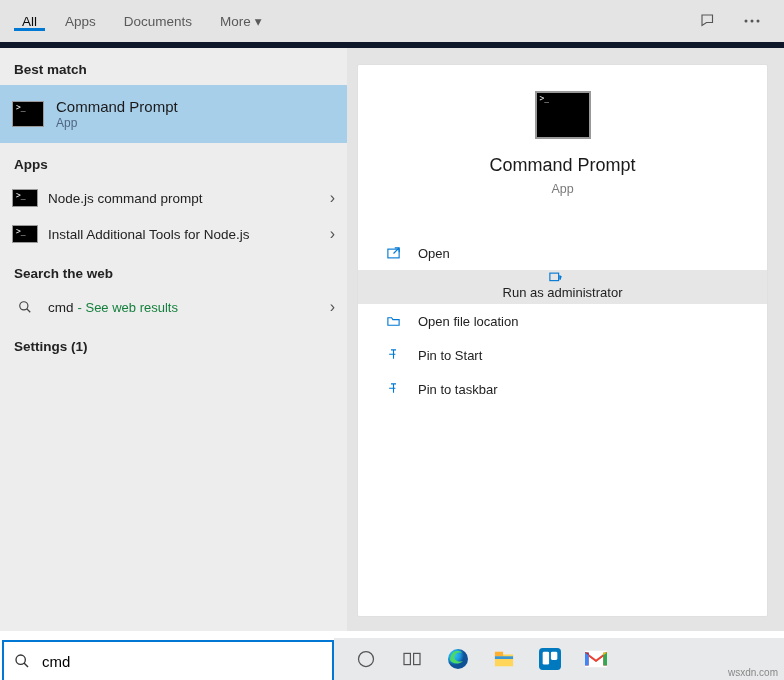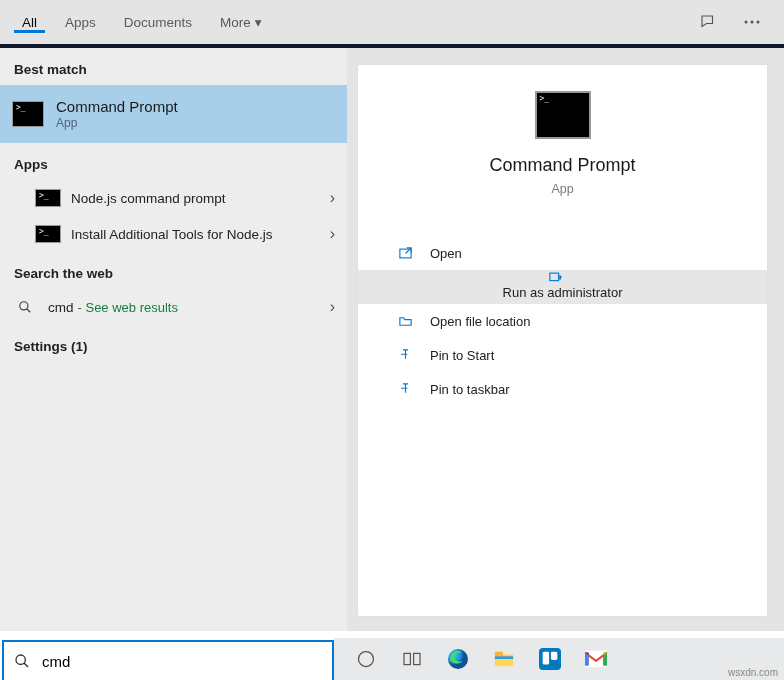--- a/index.html
+++ b/index.html
@@ -1,34 +1,34 @@
 <!DOCTYPE html>
 <html><head>
 <meta charset="utf-8">
 <style>
   * { box-sizing: border-box; font-family: "Segoe UI", Arial, sans-serif; }
   body { margin: 0; width: 784px; height: 680px; background: #fff; overflow: hidden; position: relative; }
 
   
-  .tabs-row { height: 48px; background: #e4e4e4; display: flex; align-items: center; padding: 11px 8px; border-bottom: 4px solid #0f172a; }
+  .tabs-row { height: 48px; background: #e4e4e4; display: flex; align-items: center; padding: 11px 8px; border-bottom: 6px solid #0f172a; }
   .tab { padding: 0 14px; height: 100%; display: flex; align-items: center; font-size: 13.5px; color: #5a5a5a; cursor: pointer; position: relative; }
   .tab.active { color: #0a0a0a; }
   .tab.active::after { content: ""; position: absolute; left: 6px; right: 6px; bottom: 0; height: 3px; background: #0078d4; }
   .tab .chev { margin-left: 4px; }
   .tabs-right { margin-left: auto; display: flex; align-items: center; gap: 12px; padding-right: 8px; }
   .icon-btn { width: 32px; height: 32px; display: flex; align-items: center; justify-content: center; cursor: pointer; color: #555; }
 
   
   .main { display: flex; height: 583px; }
   .left { width: 347px; background: #ededed; overflow: hidden; }
   .right { flex: 1; background: #e4e4e4; position: relative; }
 
   .section-hdr { font-weight: 600; font-size: 13.5px; padding: 14px 14px 8px; color: #222; }
 
-  .result-row { display: flex; align-items: center; padding: 0 12px; height: 36px; cursor: pointer; position: relative; margin-left: 23px; }
+  .result-row { display: flex; align-items: center; padding: 0 12px; height: 36px; cursor: pointer; position: relative; }
   .result-row .ricon { width: 26px; height: 18px; margin-right: 10px; flex-shrink: 0; display: flex; align-items: center; justify-content: center; }
   .result-row .rtext { font-size: 13.5px; color: #222; }
   .result-row .rchev { margin-left: auto; color: #555; }
 
   .best-row { display: flex; align-items: center; padding: 8px 12px; height: 58px; background: #a8cfea; cursor: pointer; }
   .best-row .bicon { width: 32px; height: 26px; margin-right: 12px; }
   .best-row .btitle { font-size: 15px; color: #1a1a1a; line-height: 1.25; }
   .best-row .bsub { font-size: 12px; color: #4f6680; }
 
   .web-row { display: flex; align-items: center; padding: 0 12px; height: 36px; cursor: pointer; }
@@ -37,21 +37,21 @@
   .web-row .wsub { font-size: 13px; color: #15803d; margin-left: 4px; }
   .web-row .rchev { margin-left: auto; color: #555; }
 
   
   .detail-card { background: #fff; border: 1px solid #e0e0e0; position: absolute; left: 10px; right: 16px; top: 16px; bottom: 14px; border-radius: 2px; }
   .detail-card .hero { text-align: center; padding: 26px 10px 18px; }
   .detail-card .hero-icon { width: 56px; height: 48px; margin: 0 auto 16px; }
   .detail-name { font-size: 18px; color: #1a1a1a; }
   .detail-type { font-size: 12.5px; color: #7a7a7a; margin-top: 6px; }
   .actions { margin-top: 22px; }
-  .action { display: flex; align-items: center; height: 34px; padding: 0 36px; cursor: pointer; font-size: 13px; color: #222; }
+  .action { display: flex; align-items: center; height: 34px; padding: 0 24px; cursor: pointer; font-size: 13px; color: #222; }
   .action.highlight { background: #e6e6e6; flex-direction: column; }
   .action .aicon { width: 22px; margin-right: 14px; color: #0078d4; display: flex; justify-content: center; }
 
   
   .bottom-row { position: absolute; left: 0; bottom: 0; height: 42px; width: 100%; display: flex; }
   .searchbox { width: 332px; height: 42px; border: 2px solid #0078d4; background: #fff; display: flex; align-items: center; margin: 2px 0 2px 2px; }
   .searchbox .sicon { width: 36px; display: flex; justify-content: center; color: #333; }
   .searchbox input { border: none; outline: none; font-size: 15px; flex: 1; background: transparent; }
   .taskbar { flex: 1; background: #e7e9ea; display: flex; align-items: center; padding-left: 12px; gap: 6px; }
   .task-item { width: 40px; height: 40px; display: flex; align-items: center; justify-content: center; cursor: pointer; }

